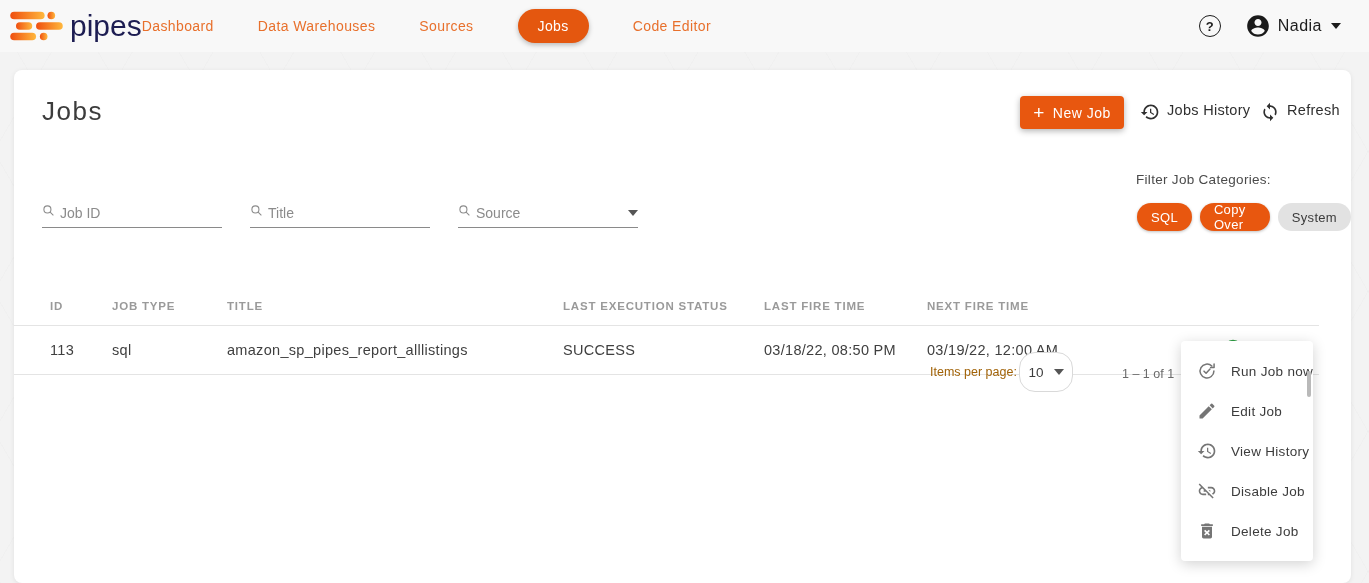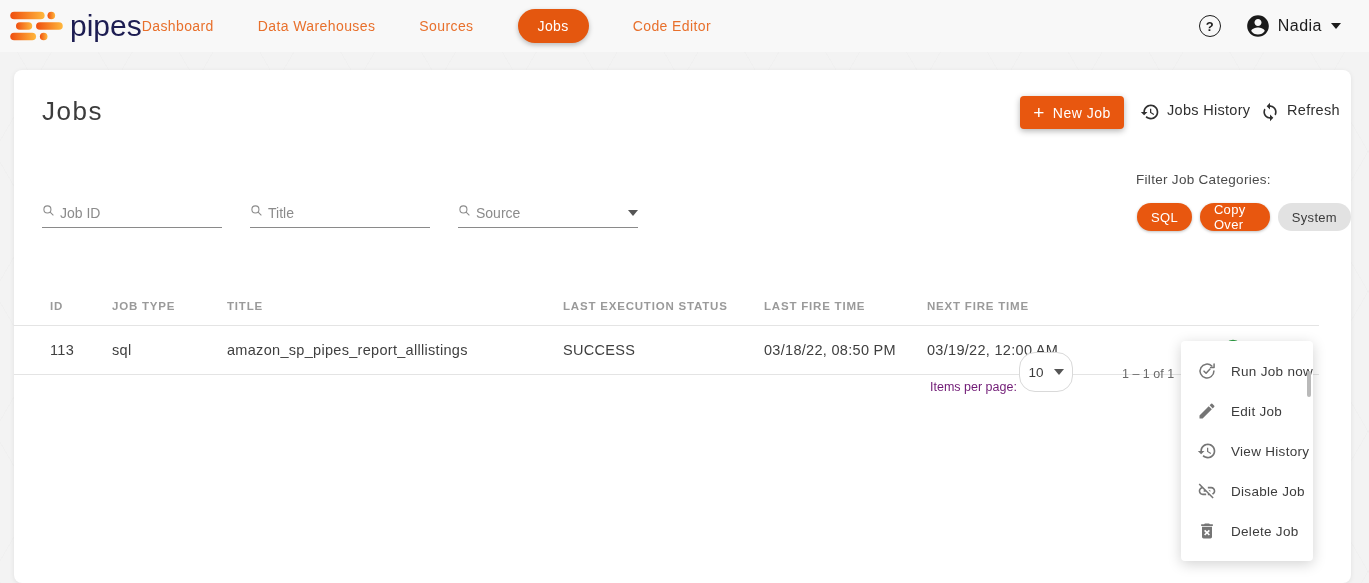--- a/index.html
+++ b/index.html
@@ -83,21 +83,21 @@
   
   .thead { position:absolute; left:0; top:220px; width:1305px; height:36px; border-bottom:1px solid #e4e4e4; }
   .thead div { position:absolute; top:10px; font-size:11.5px; color:#9a9a9a; letter-spacing:0.8px; font-weight:700; }
   .trow { position:absolute; left:0; top:256px; width:1305px; height:49px; border-bottom:1px solid #e4e4e4; }
   .trow .cell { position:absolute; top:16px; font-size:14.5px; color:#3f3f3f; font-weight:300; letter-spacing:0.3px; }
   .c-id{left:36px;} .c-type{left:98px;} .c-title{left:213px;} .c-status{left:549px;} .c-last{left:750px;} .c-next{left:913px;}
   .row-icons { position:absolute; top:12px; left:1208px; display:flex; align-items:center; gap:16px; }
   .row-icons .ic { width:22px; height:22px; cursor:pointer; display:flex; align-items:center; justify-content:center; }
 
   
-  .pager-label { position:absolute; left:916px; top:295px; font-size:12.5px; color:#701a75; font-weight:300;margin-top:15px; }
+  .pager-label { position:absolute; left:916px; top:295px; font-size:12.5px; color:#a16207; font-weight:300; }
   .pager-select {
     position:absolute; left:1005px; top:282px; width:54px; height:40px;
     border:1px solid #d9d9d9; border-radius:16px; display:flex; align-items:center; justify-content:center; gap:6px;
     font-size:13.5px; color:#3c3c3c; cursor:pointer; background:#fff; font-weight:300;
   }
   .pager-range { position:absolute; left:1108px; top:297px; font-size:12.5px; color:#6b6b6b; font-weight:300; }
 
   
   .ctx-menu {
     position:absolute; left:1181px; top:341px; width:132px; height:220px;

